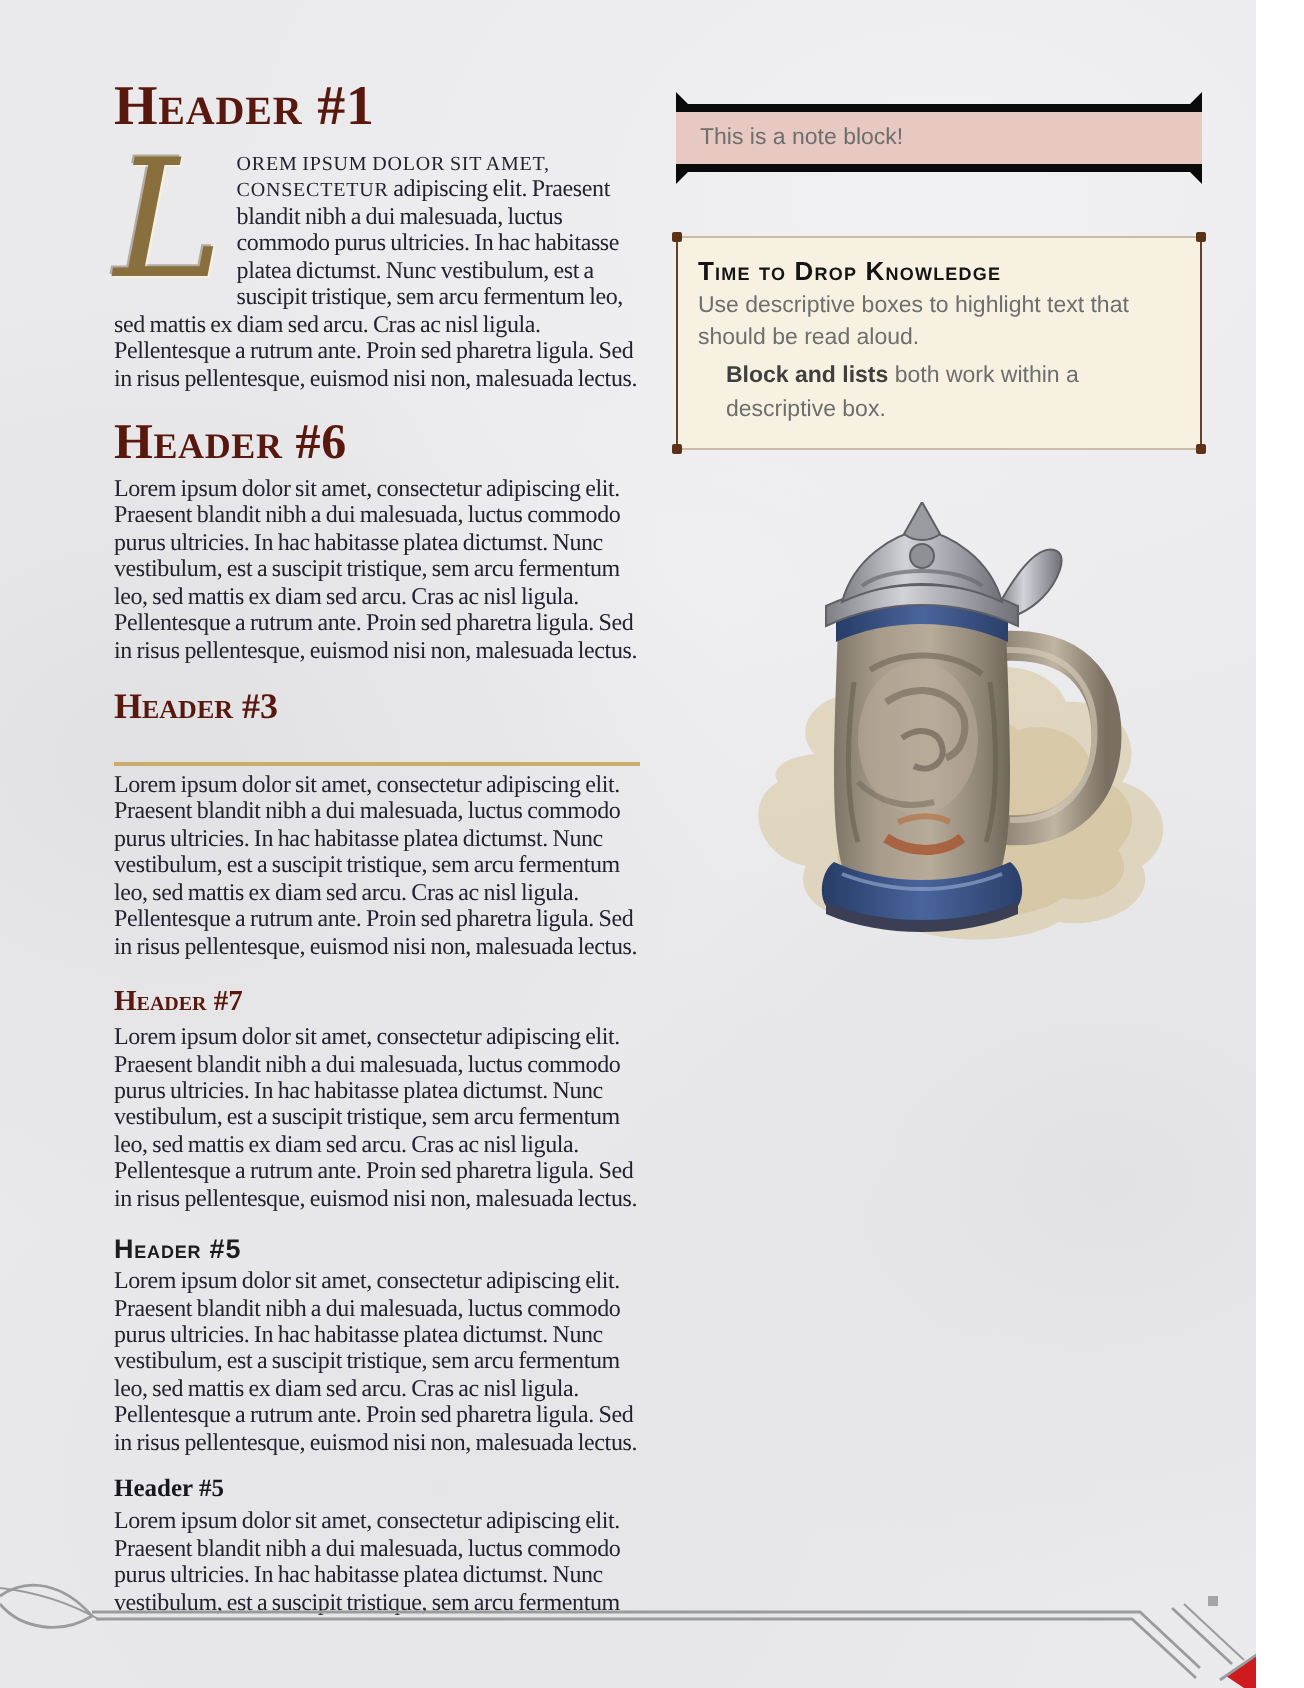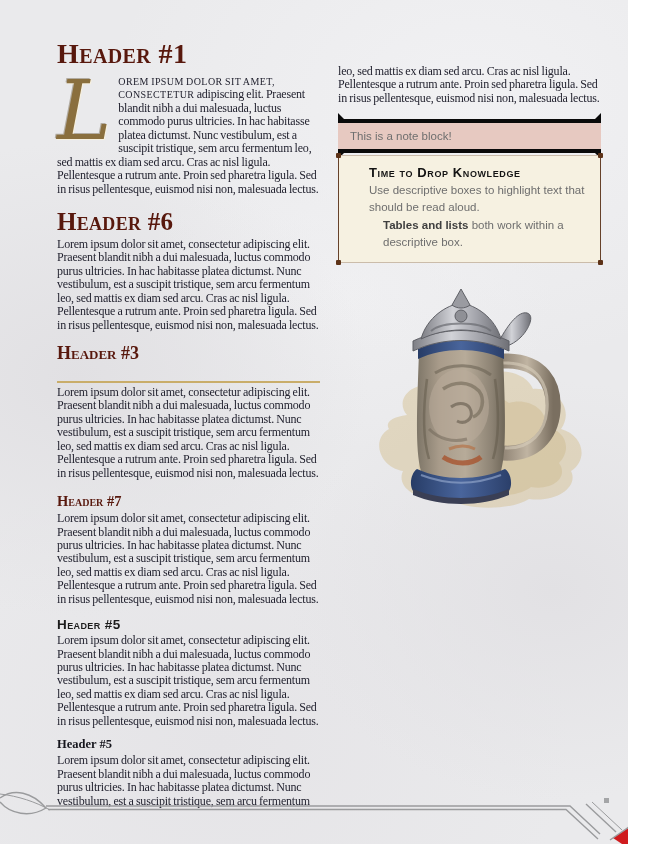--- a/index.html
+++ b/index.html
@@ -60,24 +60,24 @@
     font-weight:700; font-size:13px; color:#141414; letter-spacing:.6px;
     margin:0 0 2px 0;
   }
   .muted {
     font-family:"Liberation Sans", sans-serif; font-size:11.5px; color:#6e6e6e;
     line-height:1.45; margin:0;
   }
 
   
   .descbox {
-    position:relative; margin:2px 0 0 0; background:#f6f1e1;
+    position:relative; margin:32px 0 0 0; background:#f6f1e1;
     border-left:1.5px solid #66412a; border-right:1.5px solid #66412a;
     border-top:1px solid rgba(102,65,42,.30); border-bottom:1px solid rgba(102,65,42,.30);
-    padding:9px 13px 11px 30px;
+    padding:9px 13px 11px 10px;
   }
   .descbox .dot { position:absolute; width:5px; height:5px; background:#5d3217; border-radius:1px; }
   .descbox .dot.tl { top:-3px; left:-3px; } .descbox .dot.tr { top:-3px; right:-3px; }
   .descbox .dot.bl { bottom:-3px; left:-3px; } .descbox .dot.br { bottom:-3px; right:-3px; }
   .descbox .indent { padding-left:14px; margin-top:2px; }
   .descbox b { color:#3f3f3f; }
 
   .stein-wrap { margin:26px auto 0 auto; width:238px; height:220px; }
 
   .footer-art { position:absolute; left:0; bottom:0; width:652px; height:62px; }
@@ -106,40 +106,39 @@
       <p class="body">Lorem ipsum dolor sit amet, consectetur adipiscing elit. Praesent blandit nibh a dui malesuada, luctus commodo purus ultricies. In hac habitasse platea dictumst. Nunc vestibulum, est a suscipit tristique, sem arcu fermentum leo, sed mattis ex diam sed arcu. Cras ac nisl ligula. Pellentesque a rutrum ante. Proin sed pharetra ligula. Sed in risus pellentesque, euismod nisi non, malesuada lectus.</p>
 
       <h5>Header #5</h5>
       <p class="body">Lorem ipsum dolor sit amet, consectetur adipiscing elit. Praesent blandit nibh a dui malesuada, luctus commodo purus ultricies. In hac habitasse platea dictumst. Nunc vestibulum, est a suscipit tristique, sem arcu fermentum leo, sed mattis ex diam sed arcu. Cras ac nisl ligula. Pellentesque a rutrum ante. Proin sed pharetra ligula. Sed in risus pellentesque, euismod nisi non, malesuada lectus.</p>
 
       <h6>Header #5</h6>
       <p class="body">Lorem ipsum dolor sit amet, consectetur adipiscing elit. Praesent blandit nibh a dui malesuada, luctus commodo purus ultricies. In hac habitasse platea dictumst. Nunc vestibulum, est a suscipit tristique, sem arcu fermentum</p>
     </div>
 
     <div class="col col-right">
-      <p class="body continuation">leo, sed mattis ex diam sed arcu. Cras ac nisl ligula. Pellentesque a rutrum ante. Proin sed pharetra ligula. Sed in risus pellentesque, euismod nisi non, malesuada lectus.</p>
 
       <div class="note">
         <div class="bar top"></div>
         <div class="bar bottom"></div>
         <div class="spike tl"></div>
         <div class="spike tr"></div>
         <div class="spike bl"></div>
         <div class="spike br"></div>
         <p class="muted">This is a note block!</p>
       </div>
 
       <div class="descbox">
         <div class="dot tl"></div>
         <div class="dot tr"></div>
         <div class="dot bl"></div>
         <div class="dot br"></div>
         <p class="box-title">Time to Drop Knowledge</p>
         <p class="muted">Use descriptive boxes to highlight text that should be read aloud.</p>
-        <p class="muted indent"><b>Tables and lists</b><span> both work within a descriptive box.</span></p>
+        <p class="muted indent"><b>Block and lists</b><span> both work within a descriptive box.</span></p>
       </div>
 
       <div class="stein-wrap">
         <svg width="238" height="220" viewBox="0 0 238 220">
           <defs>
             <linearGradient id="bodyG" x1="0" y1="0" x2="1" y2="0">
               <stop offset="0" stop-color="#7e7668"></stop>
                 <stop offset="0.25" stop-color="#a89b8a"></stop>
               <stop offset="0.55" stop-color="#b7ab99"></stop>
                 <stop offset="0.85" stop-color="#8d8374"></stop>

